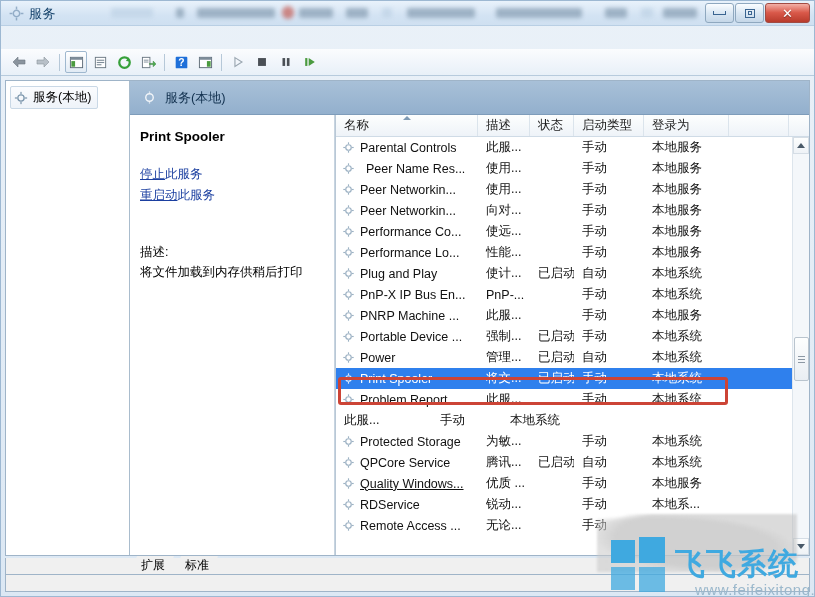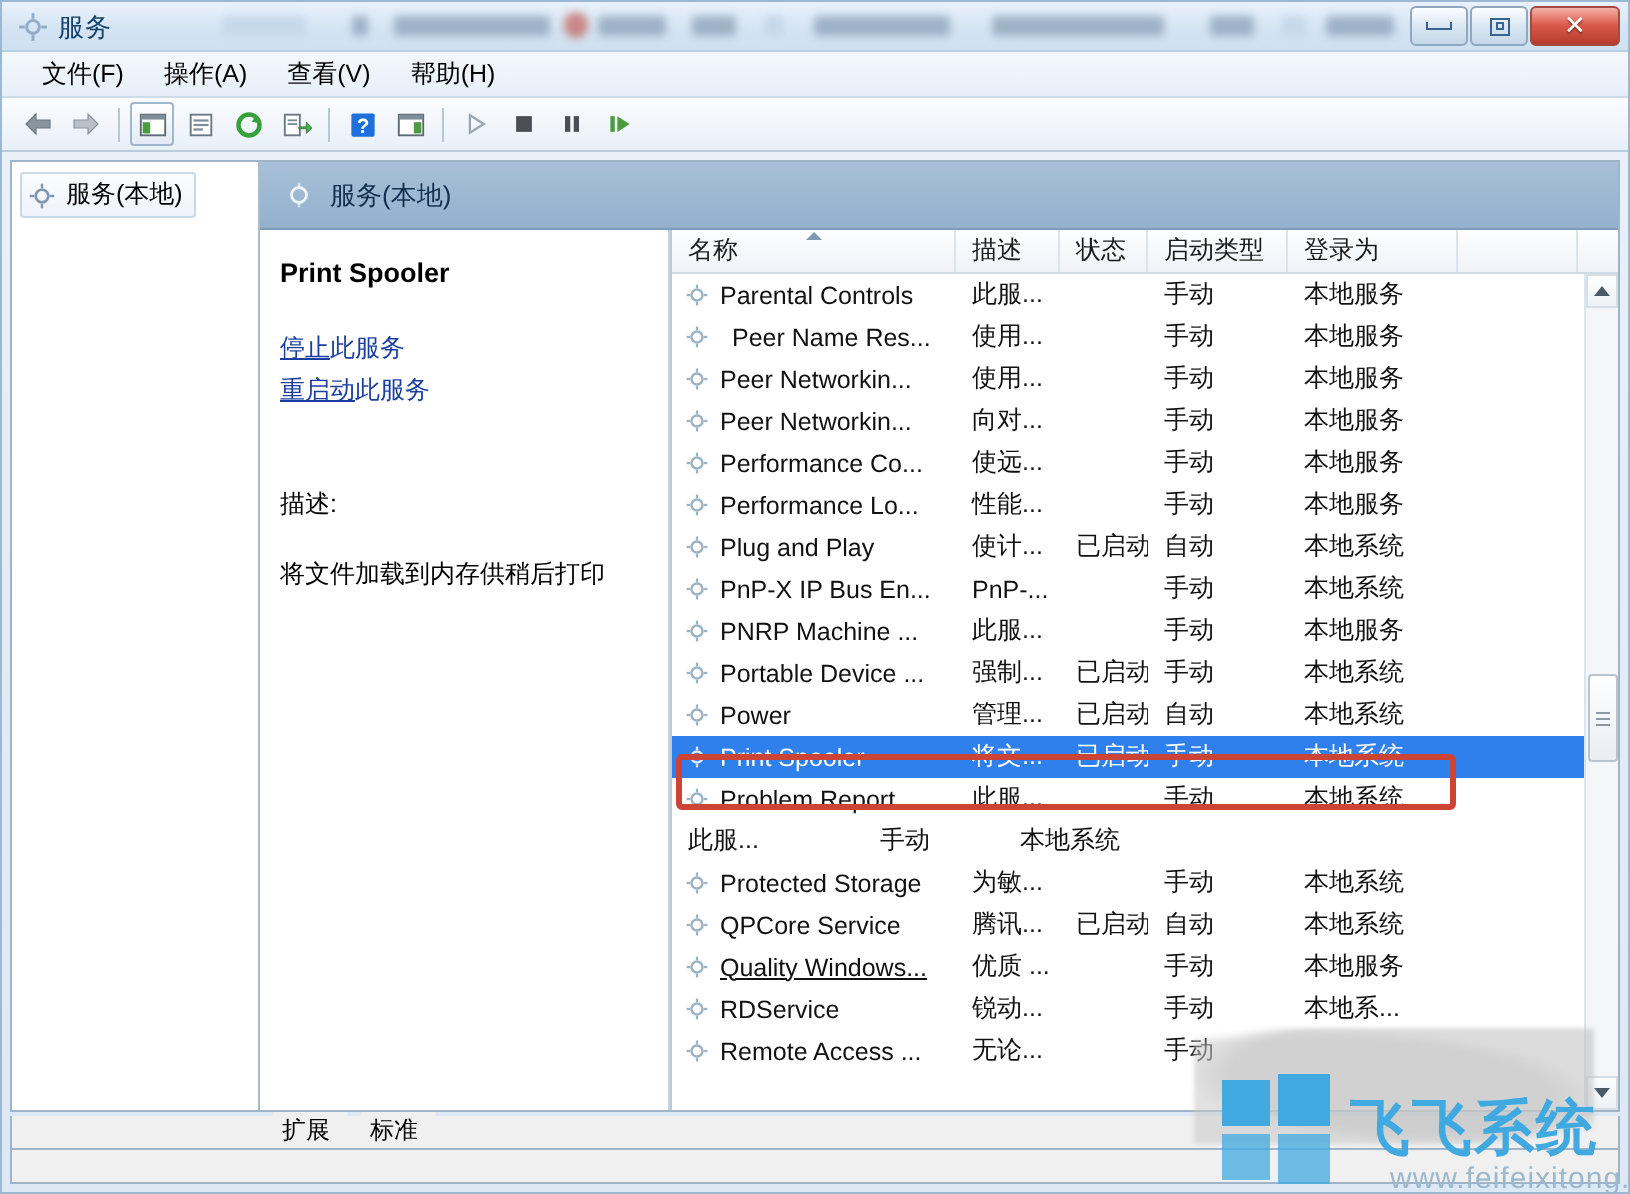--- a/index.html
+++ b/index.html
@@ -103,21 +103,21 @@
   #details{
     width:205px;flex:0 0 205px;padding:14px 10px 0 10px;box-sizing:border-box;
     background:#fff;border-right:1px solid #c7d4e0;
   }
   #svc-title{font-weight:bold;font-size:13.5px;color:#000;margin-bottom:22px;}
   .svc-link{
     font-size:12.5px;color:#1b3fa0;margin-bottom:4px;cursor:pointer;
   }
   .svc-link u{text-decoration:underline;}
   #desc-label{margin-top:40px;font-size:12.5px;}
-  #desc-text{font-size:12.5px;margin-top:18px;line-height:1.35;}
+  #desc-text{font-size:12.5px;margin-top:3px;line-height:1.35;}
   
   #list-wrap{
     flex:1;position:relative;background:#fff;
     border-left:1px solid #b9c8d6;box-sizing:border-box;overflow:hidden;
   }
   #list-head{
     display:flex;height:22px;align-items:stretch;
     background:linear-gradient(#fdfefe,#eef3f8);
     border-bottom:1px solid #cfdbe6;box-sizing:border-box;
     font-size:12.5px;color:#1a1a1a;
@@ -239,26 +239,20 @@
         <span class="sq-max">
             <i></i>
           </span>
       </div>
       <div class="cap-btn close">
         <span>✕</span>
       </div>
     </div>
   </div>
 
-  <div id="menubar">
-    <div class="menu-item">文件(F)</div>
-    <div class="menu-item">操作(A)</div>
-    <div class="menu-item">查看(V)</div>
-    <div class="menu-item">帮助(H)</div>
-  </div>
 
   <div id="toolbar">
     <div class="tb-btn">
       <svg viewBox="0 0 16 16" width="16" height="16">
           <path d="M7 3 2 8l5 5v-3h7V6H7z" fill="#8a949e" stroke="#6d7781" stroke-width=".6"></path>
         </svg>
     </div>
     <div class="tb-btn">
       <svg viewBox="0 0 16 16" width="16" height="16">
           <path d="M9 3l5 5-5 5v-3H2V6h7z" fill="#b8c0c8" stroke="#8b949c" stroke-width=".6"></path>

